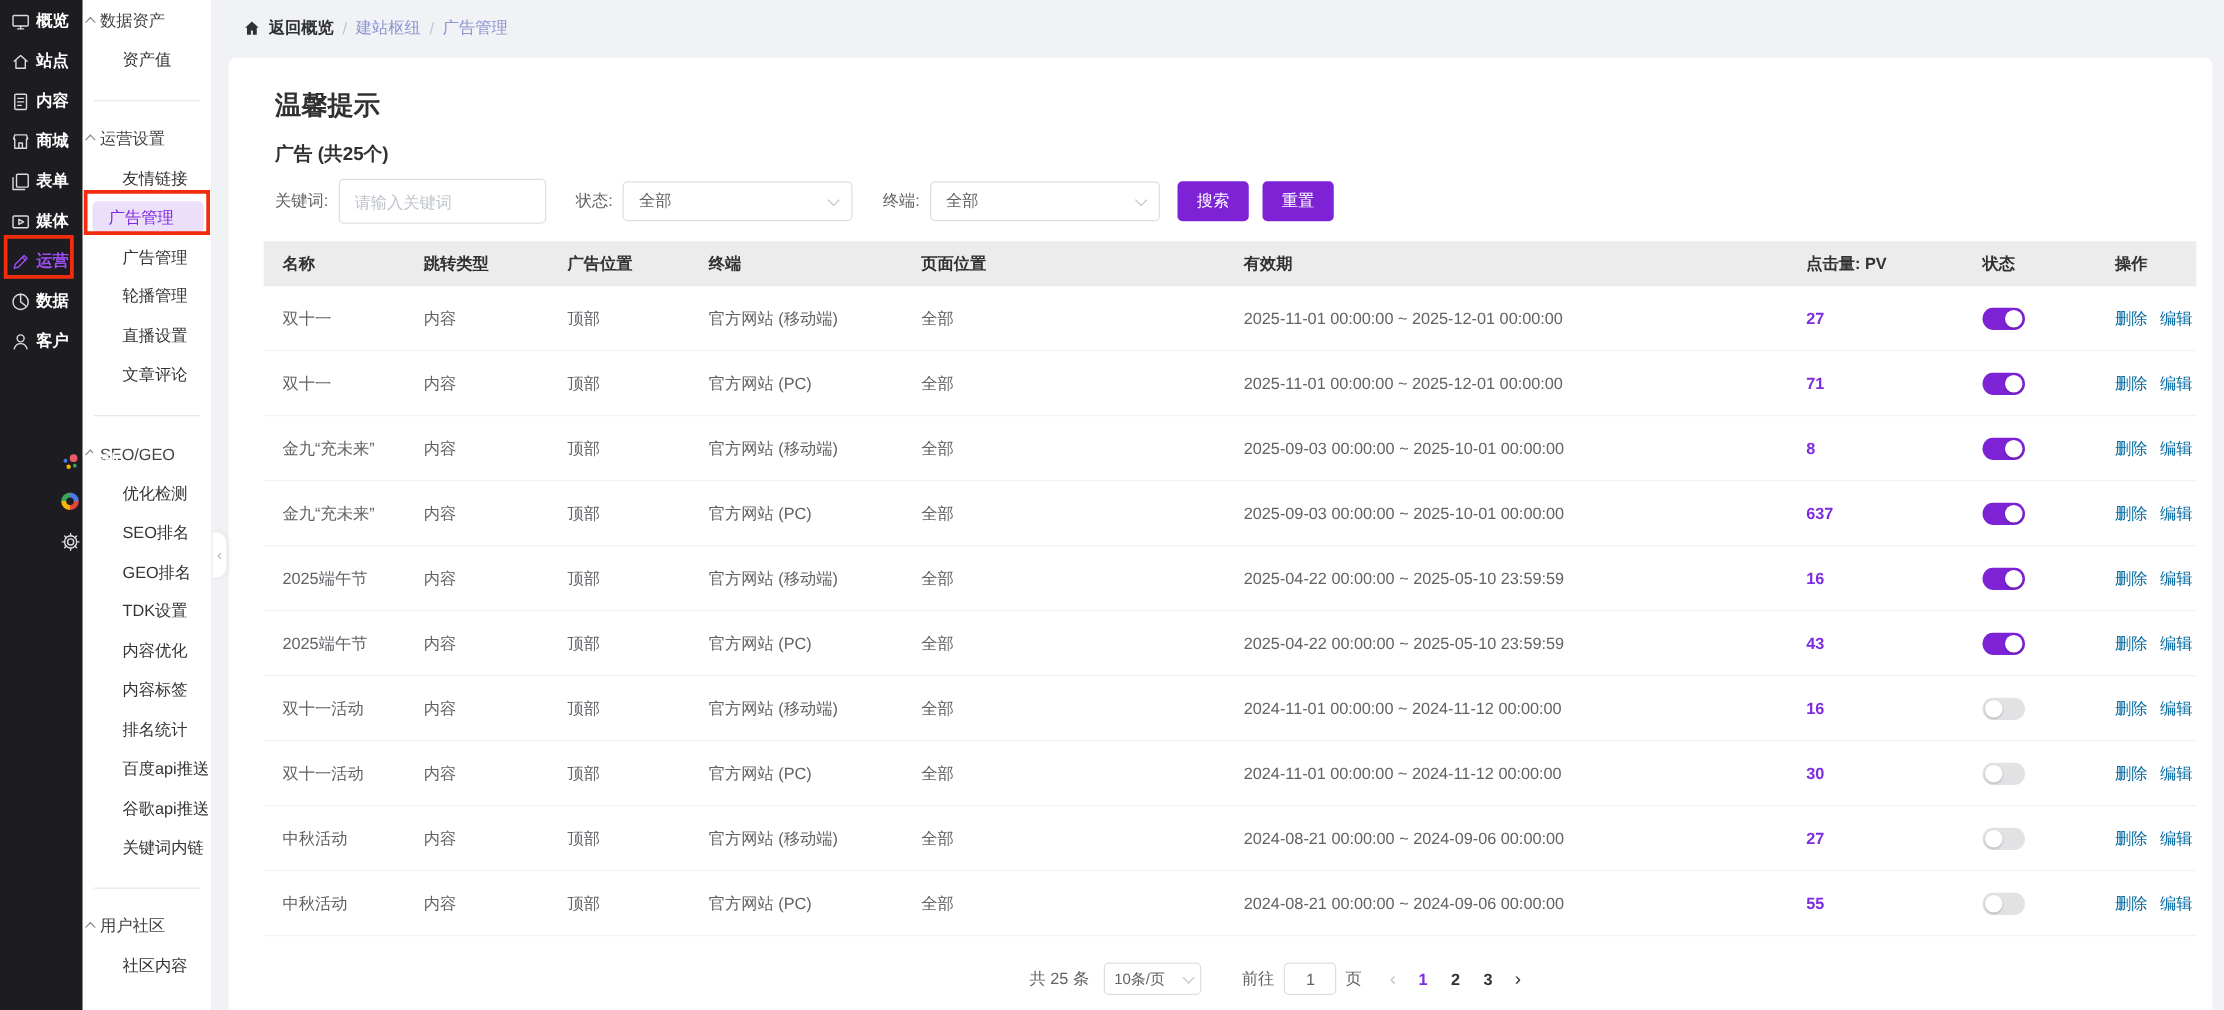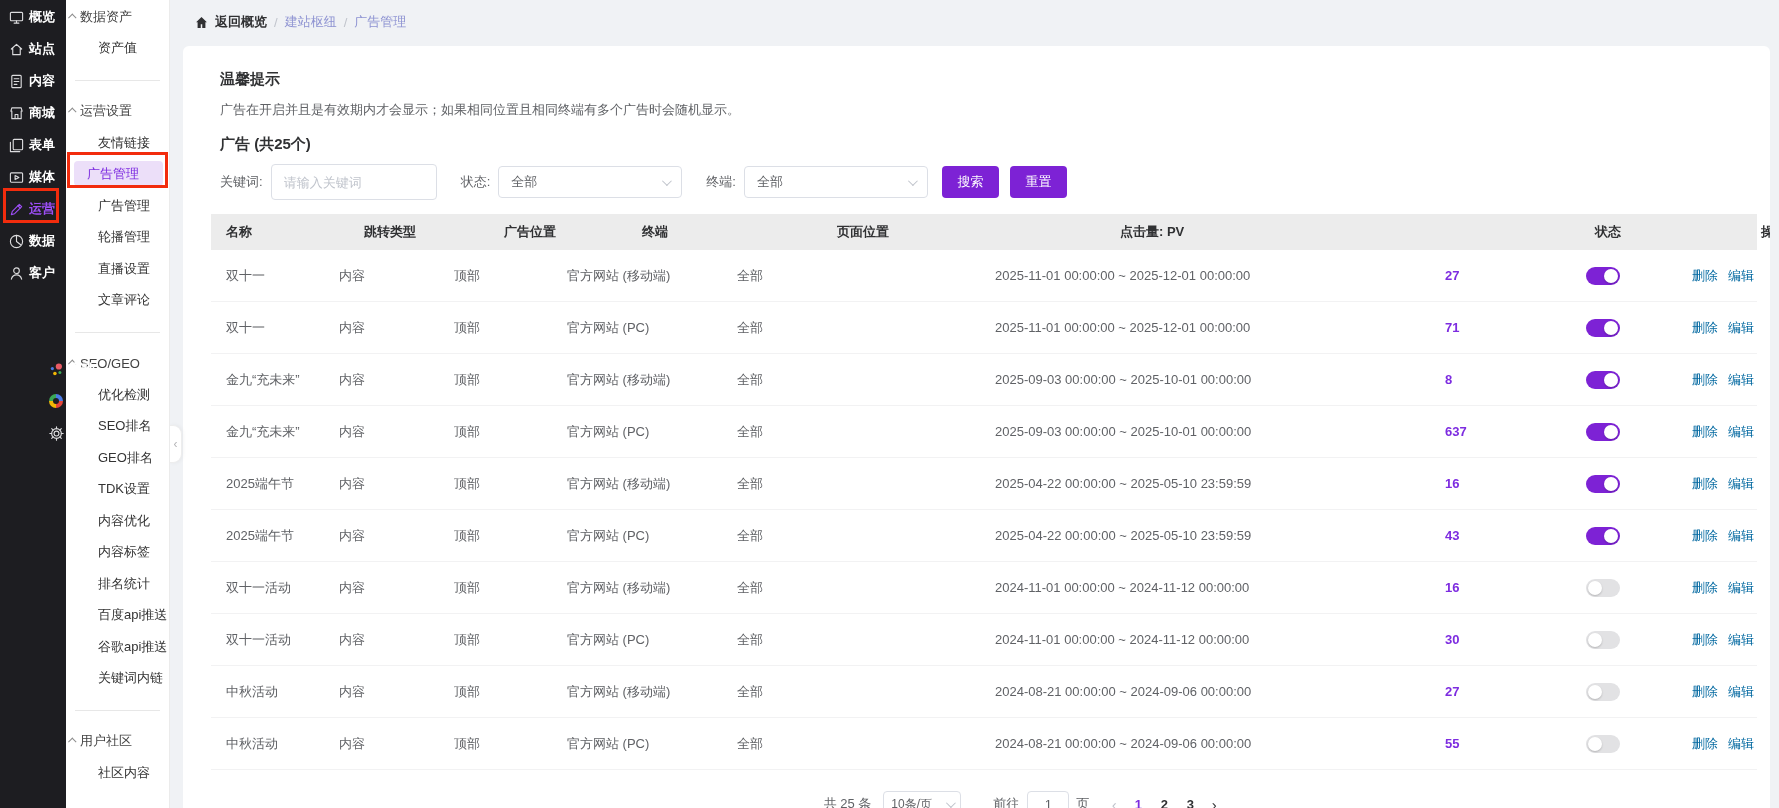--- a/index.html
+++ b/index.html
@@ -39,38 +39,38 @@
 
   
   .main{position:absolute;left:171px;top:0;right:0;bottom:0;background:#f0f2f5;}
   .breadcrumb{display:flex;align-items:center;gap:7px;padding:13px 0 0 24px;}
   .breadcrumb .home-icn svg{width:13px;height:13px;display:block;}
   .bc-home{font-weight:700;color:#303133;cursor:pointer;}
   .bc-sep{color:#c0c4cc;}
   .bc-link{color:#8e93d2;cursor:pointer;}
 
   .card{position:absolute;left:12px;top:46px;width:1587px;bottom:0;background:#fff;border-radius:6px 6px 0 0;overflow:hidden;}
-  .notice-title{margin:24px 0 0 37px;font-size:15px;font-weight:700;color:#303133;}
+  .notice-title{margin:24px 0 0 37px;font-size:21px;font-weight:700;color:#303133;}
   .notice-body{margin:12px 0 0 37px;color:#606266;}
   .section-title{margin:16px 0 0 37px;font-size:15px;font-weight:700;color:#303133;}
 
   .filter-row{margin:12px 0 0 37px;display:flex;align-items:center;height:32px;}
   .f-label{color:#606266;margin-right:8px;}
   .f-input{width:166px;height:36px;border:1px solid #dcdfe6;border-radius:4px;padding:0 12px;font-size:13px;color:#606266;outline:none;font-family:inherit;}
   .f-input::placeholder{color:#c0c4cc;}
   .f-select{width:184px;height:32px;border:1px solid #dcdfe6;border-radius:4px;display:flex;align-items:center;justify-content:space-between;padding:0 12px;color:#606266;cursor:pointer;background:#fff;}
   .chev-down{width:7px;height:7px;border-right:1.4px solid #c0c4cc;border-bottom:1.4px solid #c0c4cc;transform:rotate(45deg) translateY(-2px);}
   .gap-lg{margin-left:24px;}
   .btn{height:32px;width:57px;border:none;border-radius:4px;background:#7d22d5;color:#fff;font-size:13px;font-family:inherit;cursor:pointer;margin-left:11px;}
   .btn.first{margin-left:14px;}
 
   
   .table{--cols:113px 115px 113px 170px 258px 450px 141px 106px 1fr;margin:16px 13px 0 28px;}
   .thead,.trow{display:grid;grid-template-columns:var(--cols);align-items:center;}
-  .thead{height:36px;background:#ececec;font-weight:700;color:#303133;gap:25px;}
+  .thead{height:36px;background:#ececec;font-weight:700;color:#303133;}
   .trow{height:52px;border-bottom:1px solid #f2f2f3;color:#606266;}
   .cell{padding-left:15px;white-space:nowrap;overflow:hidden;}
   .pv-link{color:#7d2ce0;font-weight:600;cursor:pointer;text-align:right;}
   .toggle{width:34px;height:18px;border-radius:9px;background:#7d22d5;position:relative;cursor:pointer;}
   .toggle .knob{position:absolute;top:2px;width:14px;height:14px;border-radius:50%;background:#fff;box-shadow:0 1px 2px rgba(0,0,0,.2);right:2px;}
   .toggle.off{background:#e2e2e4;}
   .toggle.off .knob{left:2px;right:auto;}
   .act-link{color:#0369a1;cursor:pointer;margin-right:10px;}
 
   
@@ -261,21 +261,20 @@
     <span id="crumbs" style="display:flex;align-items:center;gap:7px;">
         <span class="bc-sep">/</span>
         <span class="bc-link">建站枢纽</span>
         <span class="bc-sep">/</span>
         <span class="bc-link">广告管理</span>
       </span>
   </div>
 
   <div class="card">
     <div class="notice-title">温馨提示</div>
-    <div class="notice-body">广告在开启并且是有效期内才会显示；如果相同位置且相同终端有多个广告时会随机显示。</div>
     <div class="section-title">广告 (共25个)</div>
 
     <div class="filter-row">
       <span class="f-label">关键词:</span>
       <input class="f-input" placeholder="请输入关键词" style="">
       <span class="f-label gap-lg">状态:</span>
       <div class="f-select">
         <span>全部</span>
         <span class="chev-down"></span>
       </div>
@@ -288,20 +287,21 @@
       <button class="btn">重置</button>
     </div>
 
     <div class="table">
       <div class="thead" id="thead">
           <div class="cell">名称</div>
           <div class="cell">跳转类型</div>
           <div class="cell">广告位置</div>
           <div class="cell">终端</div>
           <div class="cell">页面位置</div>
+          <div class="cell">有效期</div>
           <div class="cell">点击量: PV</div>
           <div class="cell">状态</div>
           <div class="cell">操作</div>
         </div>
       <div id="tbody">
           <div class="trow">
             <div class="cell">双十一</div>
             <div class="cell">内容</div>
             <div class="cell">顶部</div>
             <div class="cell">官方网站 (移动端)</div>

